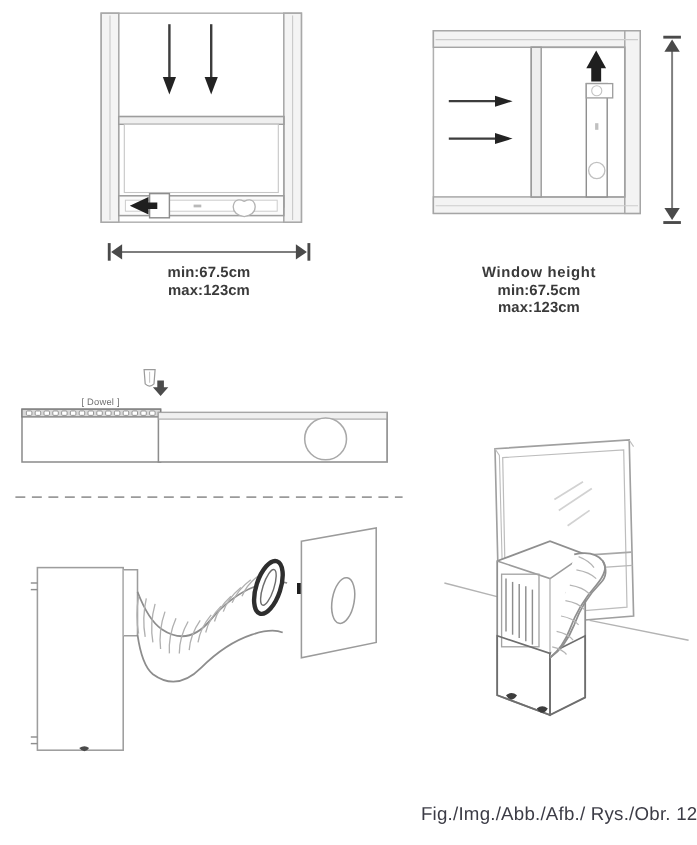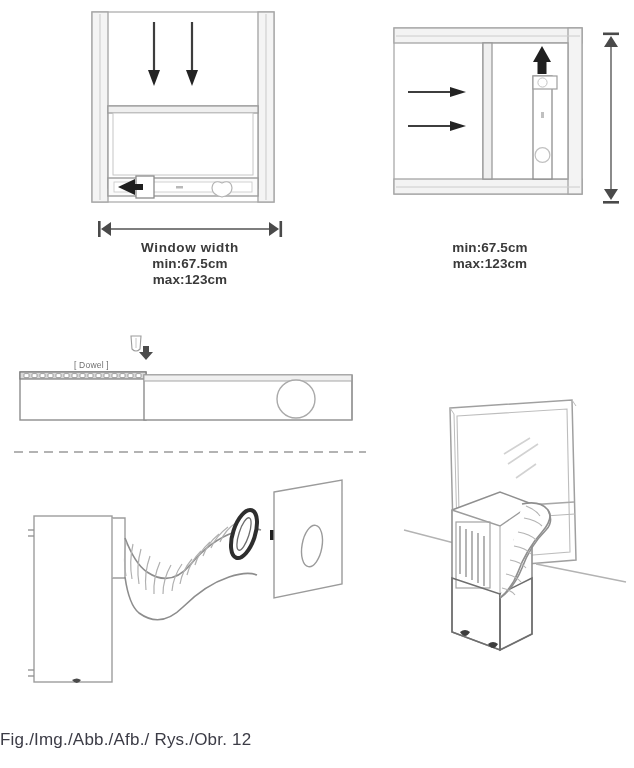--- a/index.html
+++ b/index.html
@@ -46,21 +46,21 @@
     white-space: nowrap;
     letter-spacing: .2px;
     margin-top: 24px;
   }
 
   .caption {
     position: absolute;
     left: 0;
     right: 0;
     bottom: 18px;
-    text-align: left;
+    text-align: right;
     font-size: 17px;
     color: #3c3c46;
     letter-spacing: .2px;
   }
 
   svg { display: block; overflow: visible; }
 </style>
 </head>
 <body>
 
@@ -113,21 +113,20 @@
     <svg width="190" height="20" viewBox="0 0 190 20">
       <line x1="9" y1="10" x2="181" y2="10" stroke="#7e7e7e" stroke-width="1.8"></line>
       <path d="M16 3 L16 17 L6 10 Z" fill="#4a4a4a"></path>
       <rect x="3" y="2" width="2.6" height="16" fill="#4a4a4a"></rect>
       <path d="M174 3 L174 17 L184 10 Z" fill="#4a4a4a"></path>
       <rect x="184.5" y="2" width="2.6" height="16" fill="#4a4a4a"></rect>
     </svg>
   </div>
 
   <div class="dim-label" style="left:60px; top:240px; width:260px;">
-    <span class="l1">Window width</span>
     <span class="l2">min:67.5cm</span>
     <span class="l3">max:123cm</span>
   </div>
 
   <div class="panel" style="left:390px; top:24px;">
     <svg width="200" height="175" viewBox="0 0 200 175">
 
       <rect x="4" y="4" width="188" height="166" fill="#ffffff" stroke="#b0b0b0" stroke-width="1.4"></rect>
       <rect x="4" y="4" width="188" height="15" fill="#f3f3f3" stroke="#a5a5a5" stroke-width="1.3"></rect>
       <rect x="4" y="155" width="188" height="15" fill="#f3f3f3" stroke="#a5a5a5" stroke-width="1.3"></rect>
@@ -167,20 +166,21 @@
     <svg width="22" height="176" viewBox="0 0 22 176">
       <line x1="11" y1="10" x2="11" y2="166" stroke="#7e7e7e" stroke-width="1.8"></line>
       <path d="M4 17 L18 17 L11 6 Z" fill="#4a4a4a"></path>
       <rect x="3" y="2.5" width="16" height="2.6" fill="#4a4a4a"></rect>
       <path d="M4 159 L18 159 L11 170 Z" fill="#4a4a4a"></path>
       <rect x="3" y="171" width="16" height="2.6" fill="#4a4a4a"></rect>
     </svg>
   </div>
 
   <div class="dim-label" style="left:368px; top:240px; width:244px;">
+    <span class="l1">Window height</span>
     <span class="l2">min:67.5cm</span>
     <span class="l3">max:123cm</span>
   </div>
 
   <div class="dowel-label" style="left:74px; top:336px;">[ Dowel ]</div>
 
   <div class="panel" style="left:125px; top:332px;">
     <svg width="34" height="32" viewBox="0 0 34 32">
       <path d="M6 4 L16 4 L15 17 Q11 21 7 17 Z" fill="#ffffff" stroke="#9b9b9b" stroke-width="1.1"></path>
       <line x1="11" y1="6" x2="11" y2="16" stroke="#c6c6c6" stroke-width="1"></line>

